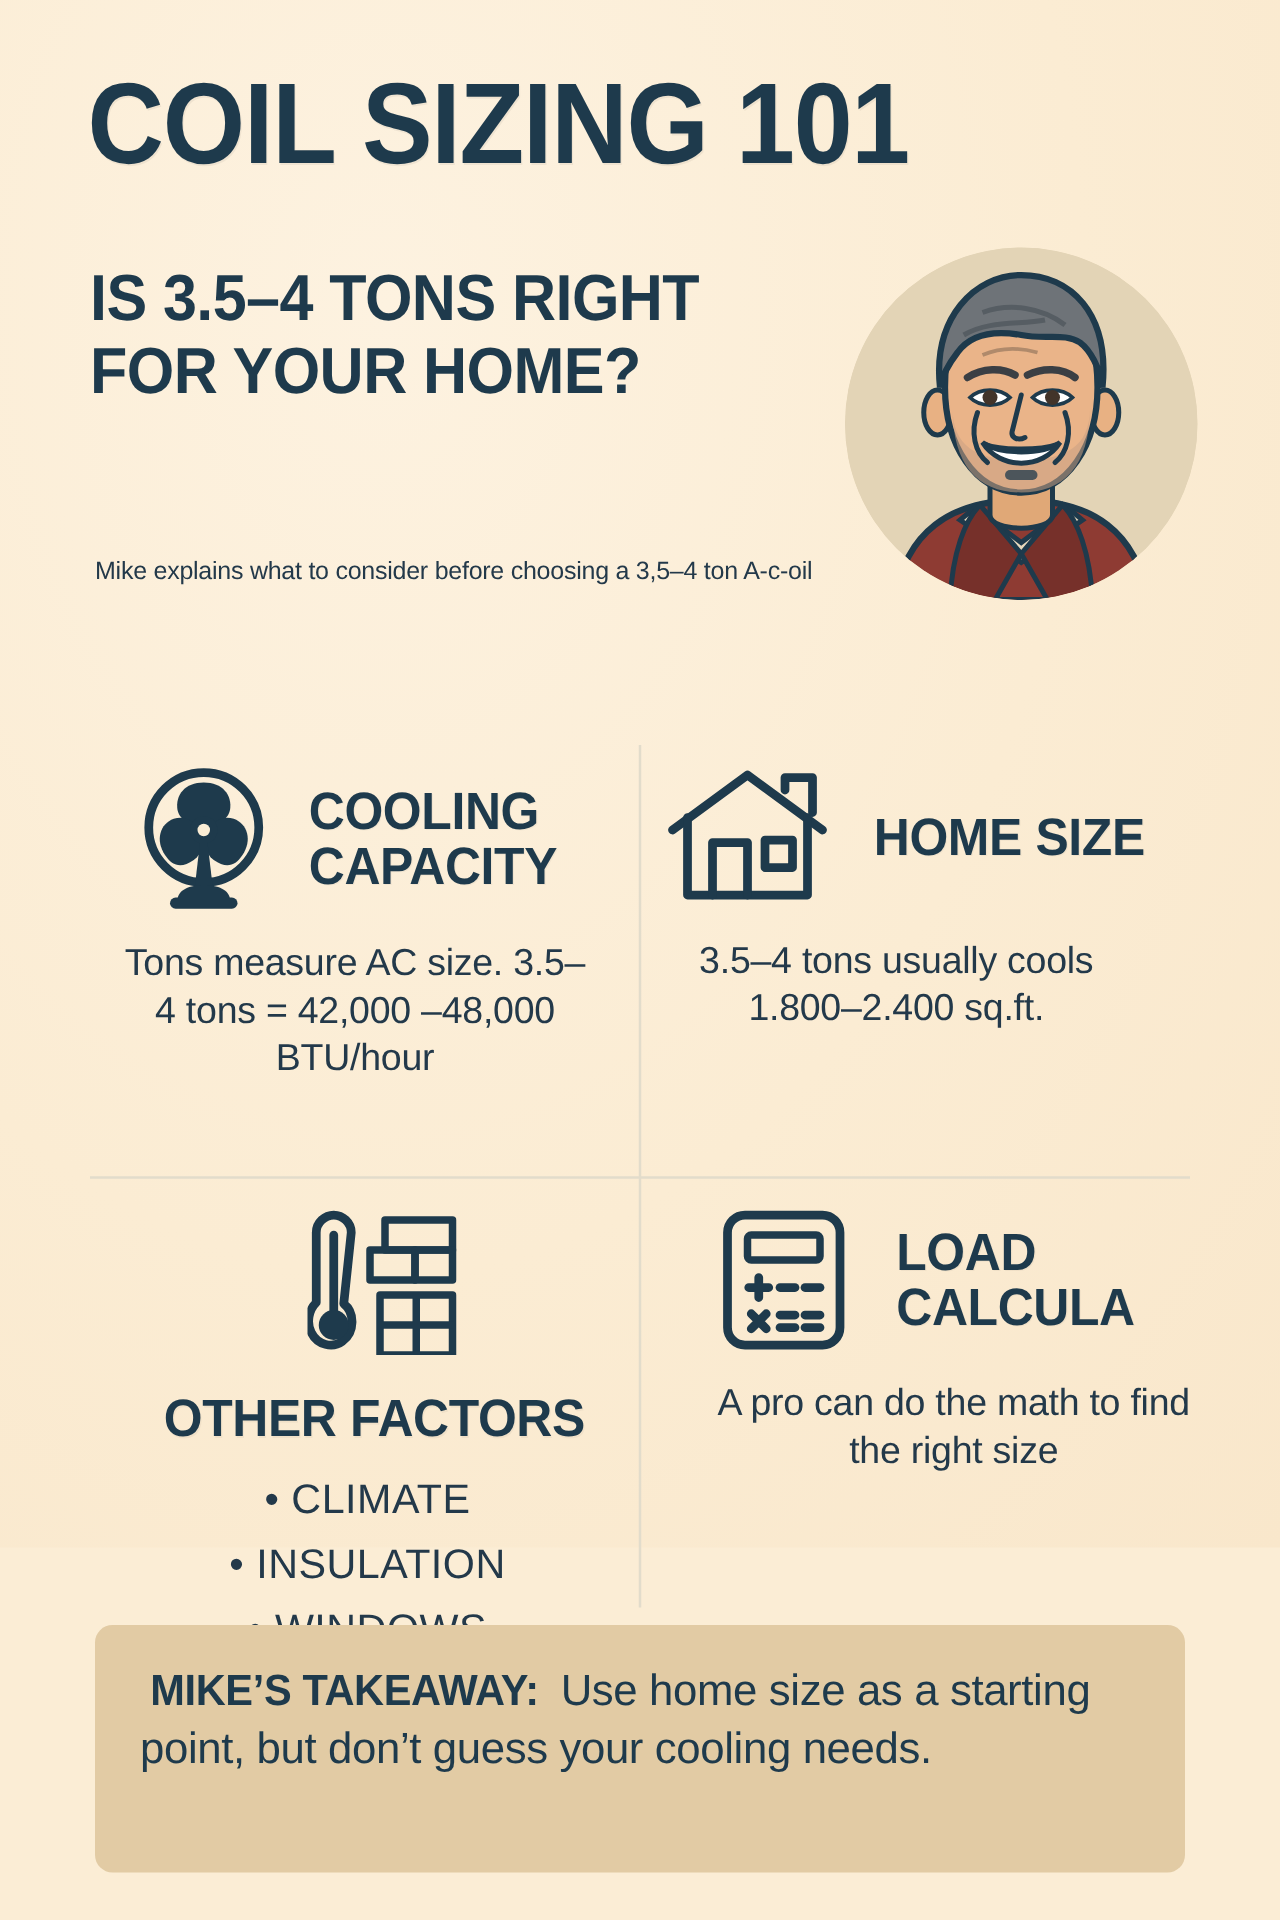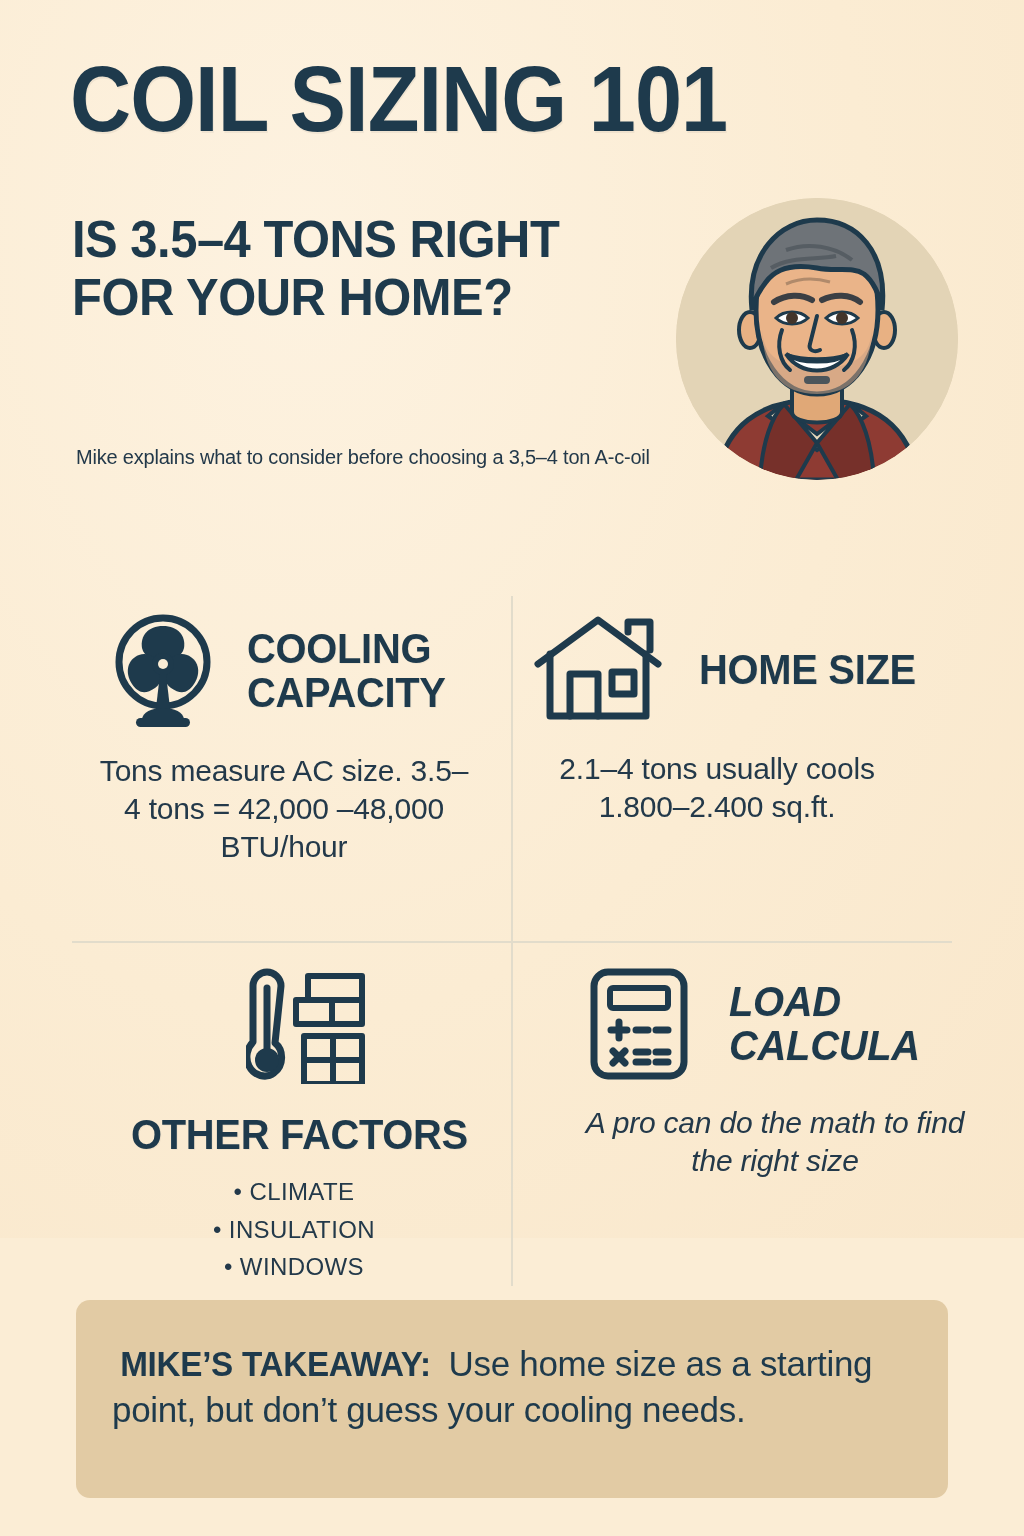--- a/index.html
+++ b/index.html
@@ -115,21 +115,21 @@
   }
   .quad-body {
     font-size: 30px;
     line-height: 1.26;
     font-weight: 400;
     color: #23394a;
     text-align: center;
     letter-spacing: -0.2px;
   }
   .bullets {
-    font-size: 24px;
+    font-size: 33px;
     line-height: 1.58;
     font-weight: 400;
     color: #23394a;
     text-align: center;
     letter-spacing: 0.4px;
   }
 
   
   #q-cooling { left: 108px; top: 612px; width: 380px; }
   #q-cooling .quad-head { margin-bottom: 22px; }
@@ -139,35 +139,35 @@
   #q-home { left: 532px; top: 612px; width: 400px; }
   #q-home .quad-head { margin-bottom: 22px; }
   #q-home .quad-body { width: 414px; margin-left: -22px; }
 
   
   #q-other { left: 118px; top: 966px; width: 380px; }
   #q-other .quad-head { margin-bottom: 16px; flex-direction: column; }
   #q-other .bullets { width: 360px; margin-left: -4px; }
 
   
-  #q-load { left: 588px; top: 966px; width: 400px; font-style: italic; }
+  #q-load { left: 576px; top: 966px; width: 400px; }
   #q-load .quad-head { margin-bottom: 22px; }
   #q-load .quad-body { width: 410px; margin-left: -18px; }
 
   
   .takeaway {
     position: absolute;
     left: 76px;
     top: 1300px;
     width: 872px;
     height: 198px;
     box-sizing: border-box;
     background: #e2cba4;
     border-radius: 14px;
-    padding: 41px 36px 0 36px;
+    padding: 30px 36px 0 36px;
   }
   .takeaway-text {
     font-size: 35px;
     line-height: 1.30;
     font-weight: 400;
     color: #1e3a4c;
     letter-spacing: -0.3px;
   }
   .takeaway-text b {
     font-weight: 700;
@@ -268,21 +268,21 @@
             <path d="M6 52 L66 8 L126 52"></path>
             <path d="M18 42 L18 104 L114 104 L114 42"></path>
             <path d="M96 20 L96 10 L118 10 L118 38"></path>
             <path d="M38 104 L38 62 L66 62 L66 104"></path>
             <rect x="80" y="60" width="22" height="22"></rect>
           </g>
         </svg>
       </span>
       <span class="quad-title">HOME SIZE</span>
     </div>
-    <div class="quad-body">2.1–4 tons usually cools 1.800–2.400 sq.ft.</div>
+    <div class="quad-body">3.5–4 tons usually cools 1.800–2.400 sq.ft.</div>
   </div>
 
   <div class="quad" id="q-other">
     <div class="quad-head">
       <span class="icon">
         <svg width="124" height="118" viewBox="0 0 124 118" xmlns="http://www.w3.org/2000/svg">
           <g fill="none" stroke="#1e3a4c" stroke-width="7" stroke-linecap="round" stroke-linejoin="round">
             <path d="M27 20 C27 12 20 6 13 6 C6 6 -1 12 -1 20 L-1 76 C-7 82 -9 92 -5 100 C0 110 12 113 20 107 C30 100 30 84 21 77 Z" transform="translate(8,0)"></path>
           </g>
           <path d="M21 22 L21 84" stroke="#1e3a4c" stroke-width="7" stroke-linecap="round"></path>

